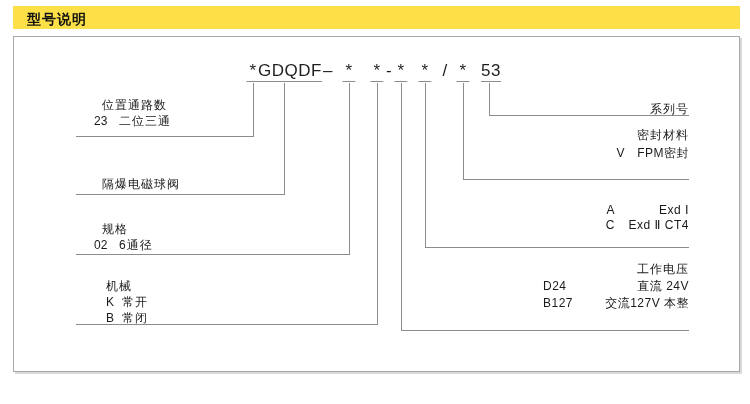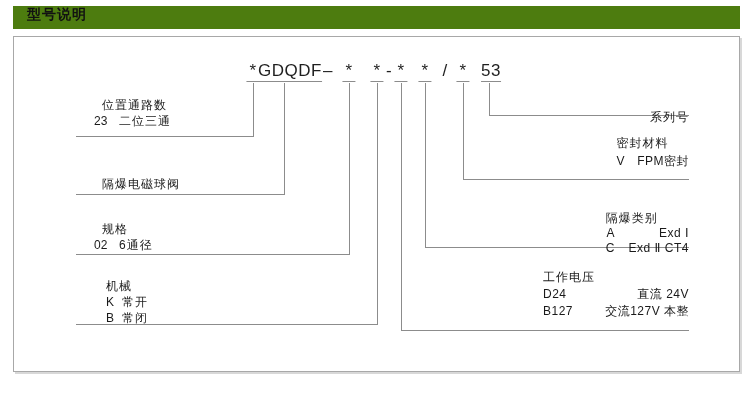--- a/index.html
+++ b/index.html
@@ -4,21 +4,21 @@
 <style>
   html,body{margin:0;padding:0;}
   body{
     width:750px;height:404px;overflow:hidden;background:#ffffff;
     font-family:"Liberation Sans","DejaVu Sans",sans-serif;
     color:#1a1a1a;position:relative;
     -webkit-font-smoothing:antialiased;
   }
   .header-bar{
     position:absolute;left:13px;top:6px;width:727px;height:23px;
-    background:#4d7c0f;display:flex;align-items:flex-start;box-sizing:border-box;
+    background:#fde047;display:flex;align-items:flex-end;box-sizing:border-box;
     padding-left:14px;
   }
   .header-bar .title{font-size:14px;font-weight:bold;letter-spacing:1px;color:#111;}
   .diagram-box{
     position:absolute;left:13px;top:36px;width:727px;height:336px;
     box-sizing:border-box;border:1px solid #a8a8a8;background:#fff;
     box-shadow:2px 2px 0 #d8d8d8;
   }
   .stage{position:absolute;left:0;top:0;width:725px;height:334px;}
   .connector-svg{position:absolute;left:0;top:0;}
@@ -32,21 +32,21 @@
   .part.ast{padding-left:3px;padding-right:3px;}
   
   .lsec{position:absolute;left:80px;font-size:12px;line-height:16px;letter-spacing:1px;white-space:nowrap;}
   .lsec .ltitle{padding-left:8px;}
   .lsec .lrow .code{display:inline-block;width:25px;letter-spacing:0;}
   .lsec.mech .ltitle{padding-left:12px;}
   .lsec.mech .lrow{padding-left:12px;}
   .lsec.mech .lrow .code{width:16px;}
   
   .rsec{position:absolute;right:50px;font-size:12px;letter-spacing:1px;white-space:nowrap;text-align:right;}
-  .rsec .rtitle{text-align:left;margin-top:8px;}
+  .rsec .rtitle{text-align:right;}
   .rrow{display:flex;justify-content:flex-end;}
   .rrow .code{text-align:right;margin-right:6px;letter-spacing:0.5px;}
   .rrow .desc{text-align:right;letter-spacing:0.5px;}
   .rsec.seal{line-height:18px;}
   .rsec.seal .desc{width:58px;}
   .rsec.exd{line-height:15px;}
   .rsec.exd .desc{width:68px;}
   .rsec.volt{line-height:17px;}
   .rsec.volt .code{width:36px;text-align:left;margin-right:20px;}
   .rsec.volt .desc{width:90px;}
@@ -120,21 +120,20 @@
 
     <div class="rsec seal" style="top:89px">
       <div class="rtitle">密封材料</div>
       <div class="rrow">
         <span class="code">V</span>
           <span class="desc">FPM密封</span>
       </div>
     </div>
 
     <div class="rsec exd" style="top:166px">
-      <div class="rtitle">隔爆类别</div>
       <div class="rrow">
         <span class="code">A</span>
           <span class="desc">Exd Ⅰ</span>
       </div>
       <div class="rrow">
         <span class="code">C</span>
           <span class="desc">Exd Ⅱ CT4</span>
       </div>
     </div>
 

